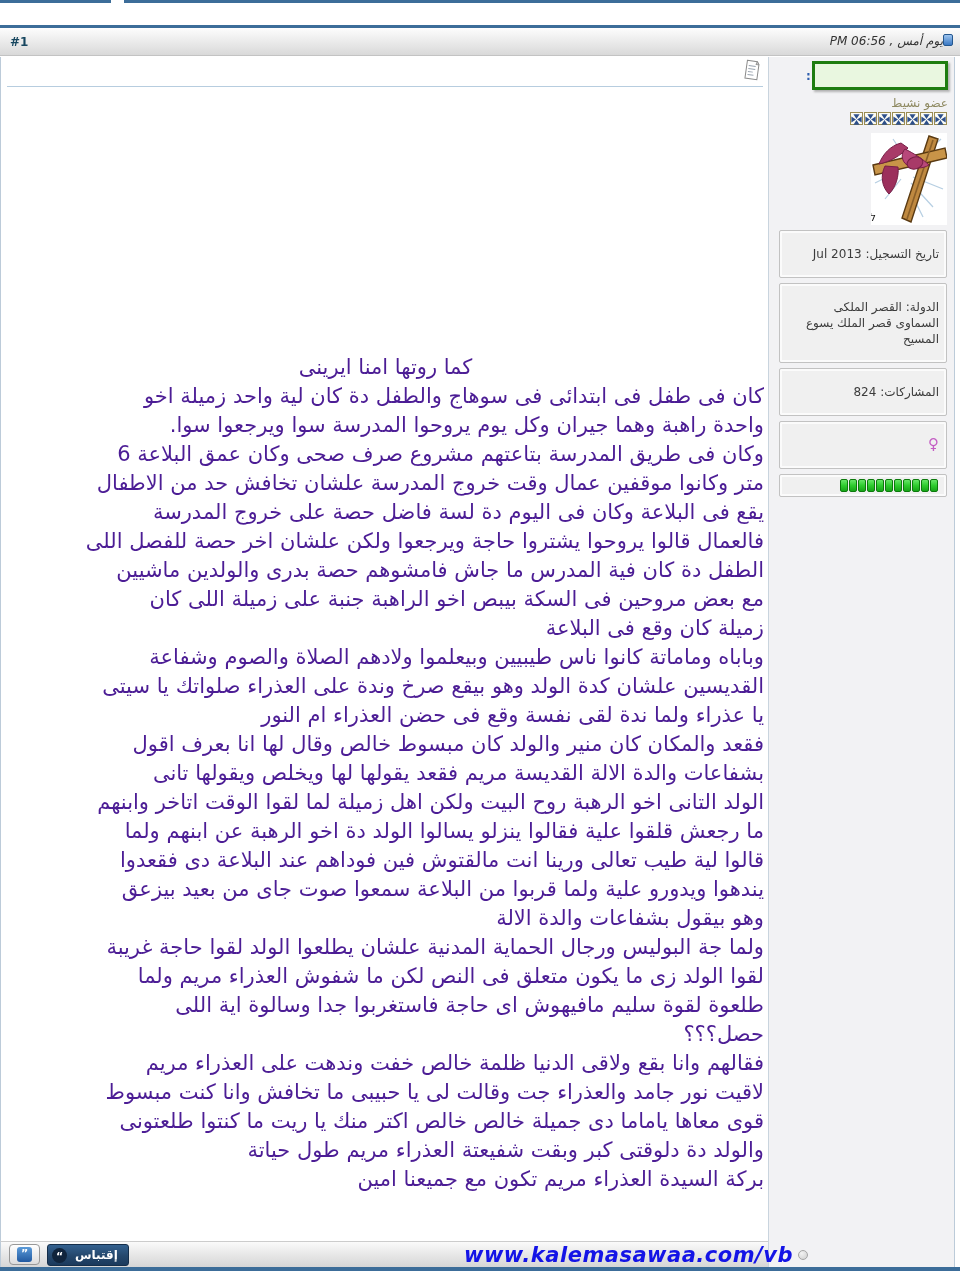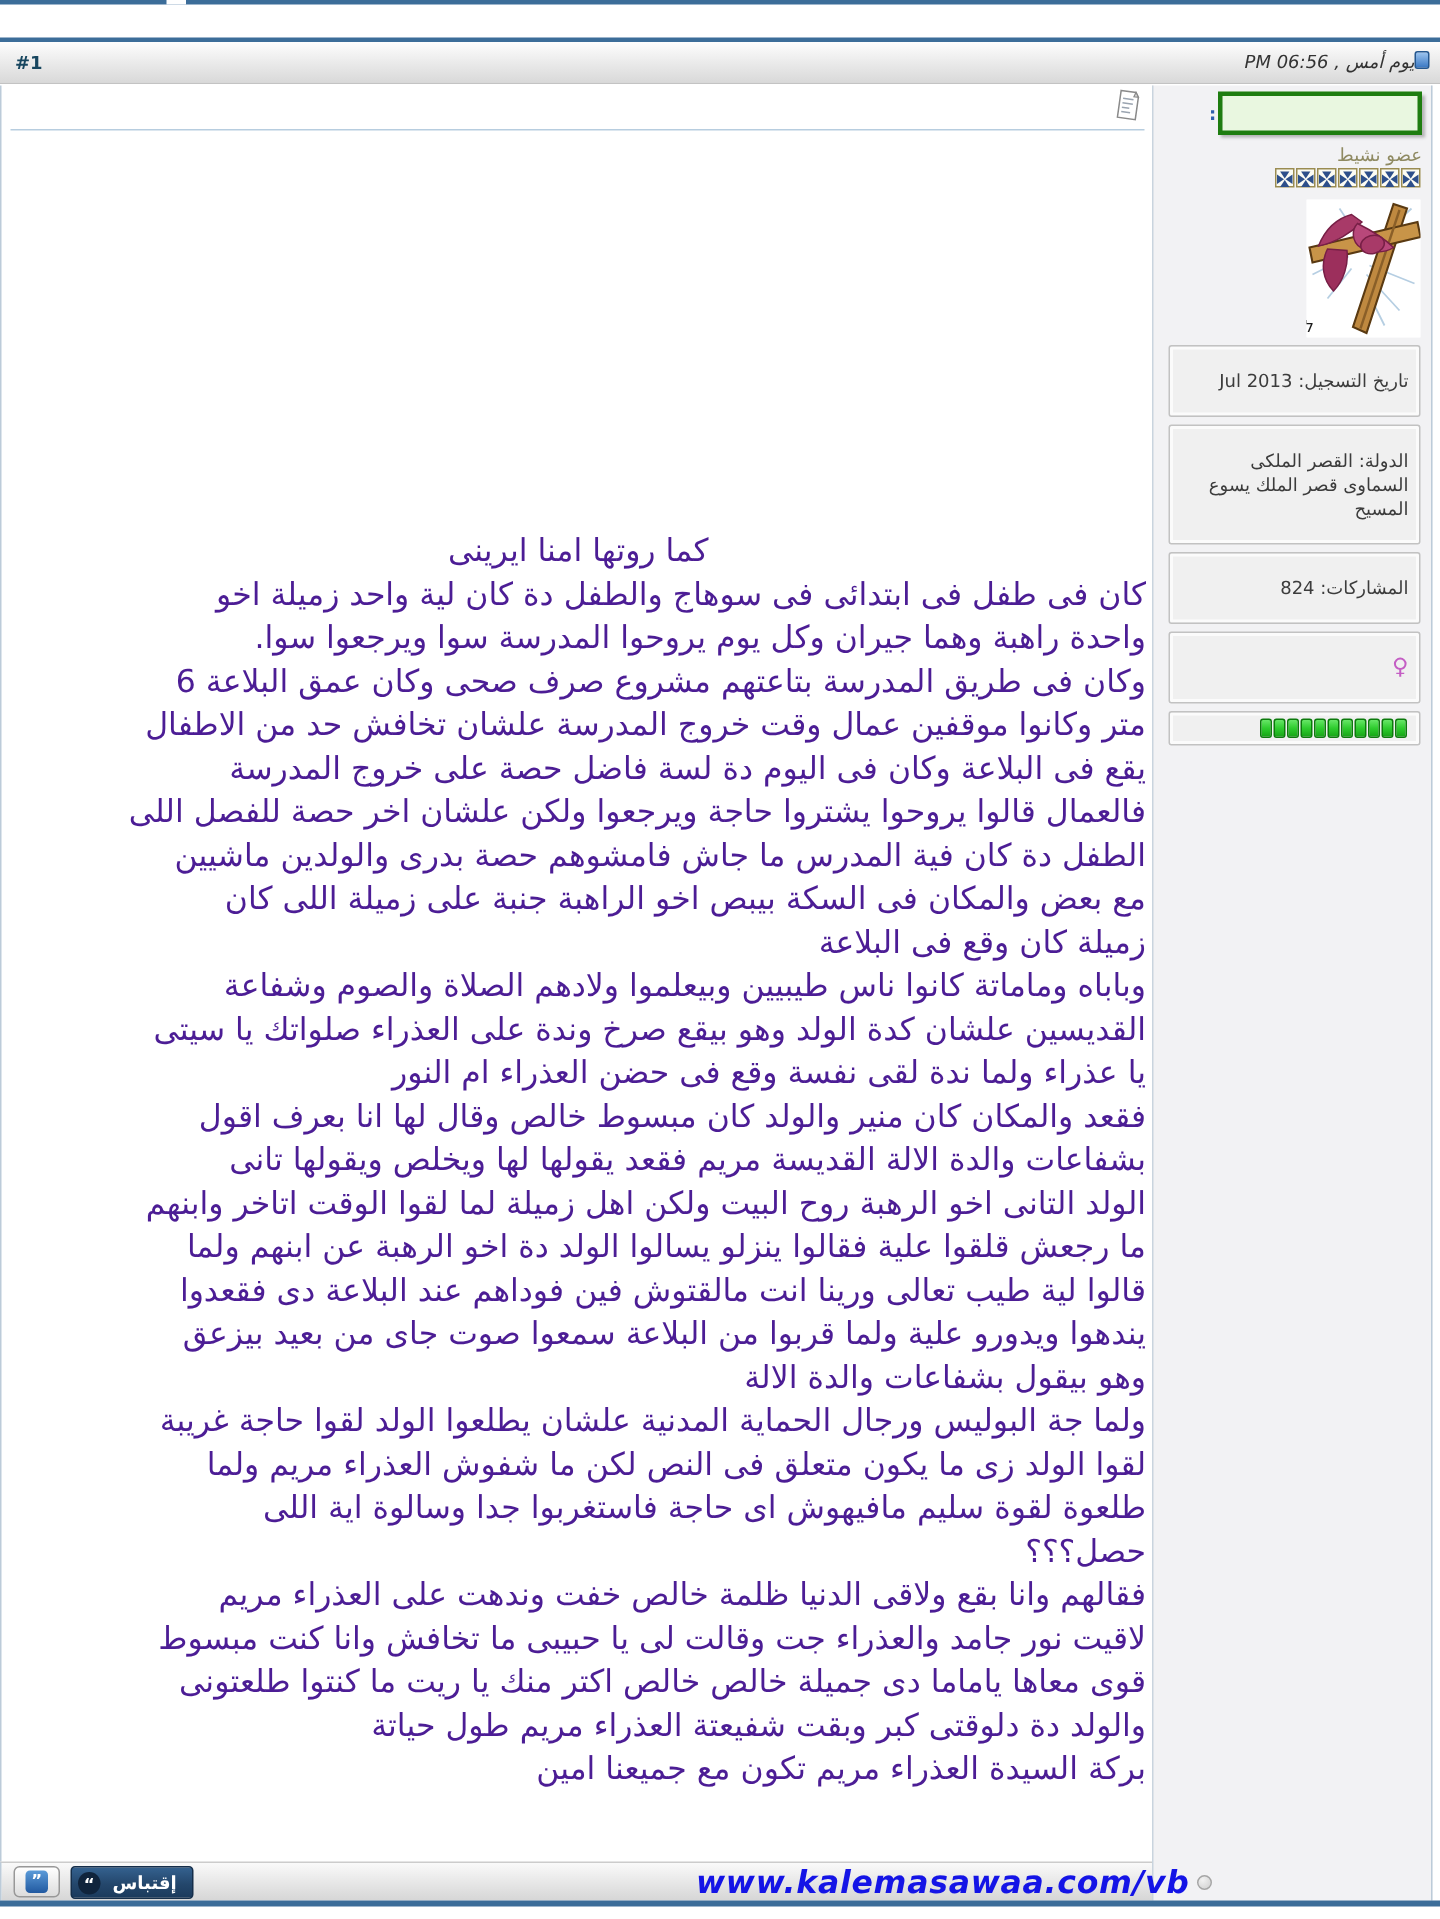--- a/index.html
+++ b/index.html
@@ -156,21 +156,21 @@
     <div class="post-text">
       <div class="post-title-line">كما روتها امنا ايرينى</div>
       <div id="post-lines">
           <div class="post-line">كان فى طفل فى ابتدائى فى سوهاج والطفل دة كان لية واحد زميلة اخو</div>
           <div class="post-line">واحدة راهبة وهما جيران وكل يوم يروحوا المدرسة سوا ويرجعوا سوا.</div>
           <div class="post-line">وكان فى طريق المدرسة بتاعتهم مشروع صرف صحى وكان عمق البلاعة 6</div>
           <div class="post-line">متر وكانوا موقفين عمال وقت خروج المدرسة علشان تخافش حد من الاطفال</div>
           <div class="post-line">يقع فى البلاعة وكان فى اليوم دة لسة فاضل حصة على خروج المدرسة</div>
           <div class="post-line">فالعمال قالوا يروحوا يشتروا حاجة ويرجعوا ولكن علشان اخر حصة للفصل اللى</div>
           <div class="post-line">الطفل دة كان فية المدرس ما جاش فامشوهم حصة بدرى والولدين ماشيين</div>
-          <div class="post-line">مع بعض والمكان فى السكة بيبص اخو الراهبة جنبة على زميلة اللى كان</div>
+          <div class="post-line">مع بعض مروحين فى السكة بيبص اخو الراهبة جنبة على زميلة اللى كان</div>
           <div class="post-line">زميلة كان وقع فى البلاعة</div>
           <div class="post-line">وباباه وماماتة كانوا ناس طيبيين وبيعلموا ولادهم الصلاة والصوم وشفاعة</div>
           <div class="post-line">القديسين علشان كدة الولد وهو بيقع صرخ وندة على العذراء صلواتك يا سيتى</div>
           <div class="post-line">يا عذراء ولما ندة لقى نفسة وقع فى حضن العذراء ام النور</div>
           <div class="post-line">فقعد والمكان كان منير والولد كان مبسوط خالص وقال لها انا بعرف اقول</div>
           <div class="post-line">بشفاعات والدة الالة القديسة مريم فقعد يقولها لها ويخلص ويقولها تانى</div>
           <div class="post-line">الولد التانى اخو الرهبة روح البيت ولكن اهل زميلة لما لقوا الوقت اتاخر وابنهم</div>
           <div class="post-line">ما رجعش قلقوا علية فقالوا ينزلو يسالوا الولد دة اخو الرهبة عن ابنهم ولما</div>
           <div class="post-line">قالوا لية طيب تعالى ورينا انت مالقتوش فين فوداهم عند البلاعة دى فقعدوا</div>
           <div class="post-line">يندهوا ويدورو علية ولما قربوا من البلاعة سمعوا صوت جاى من بعيد بيزعق</div>

